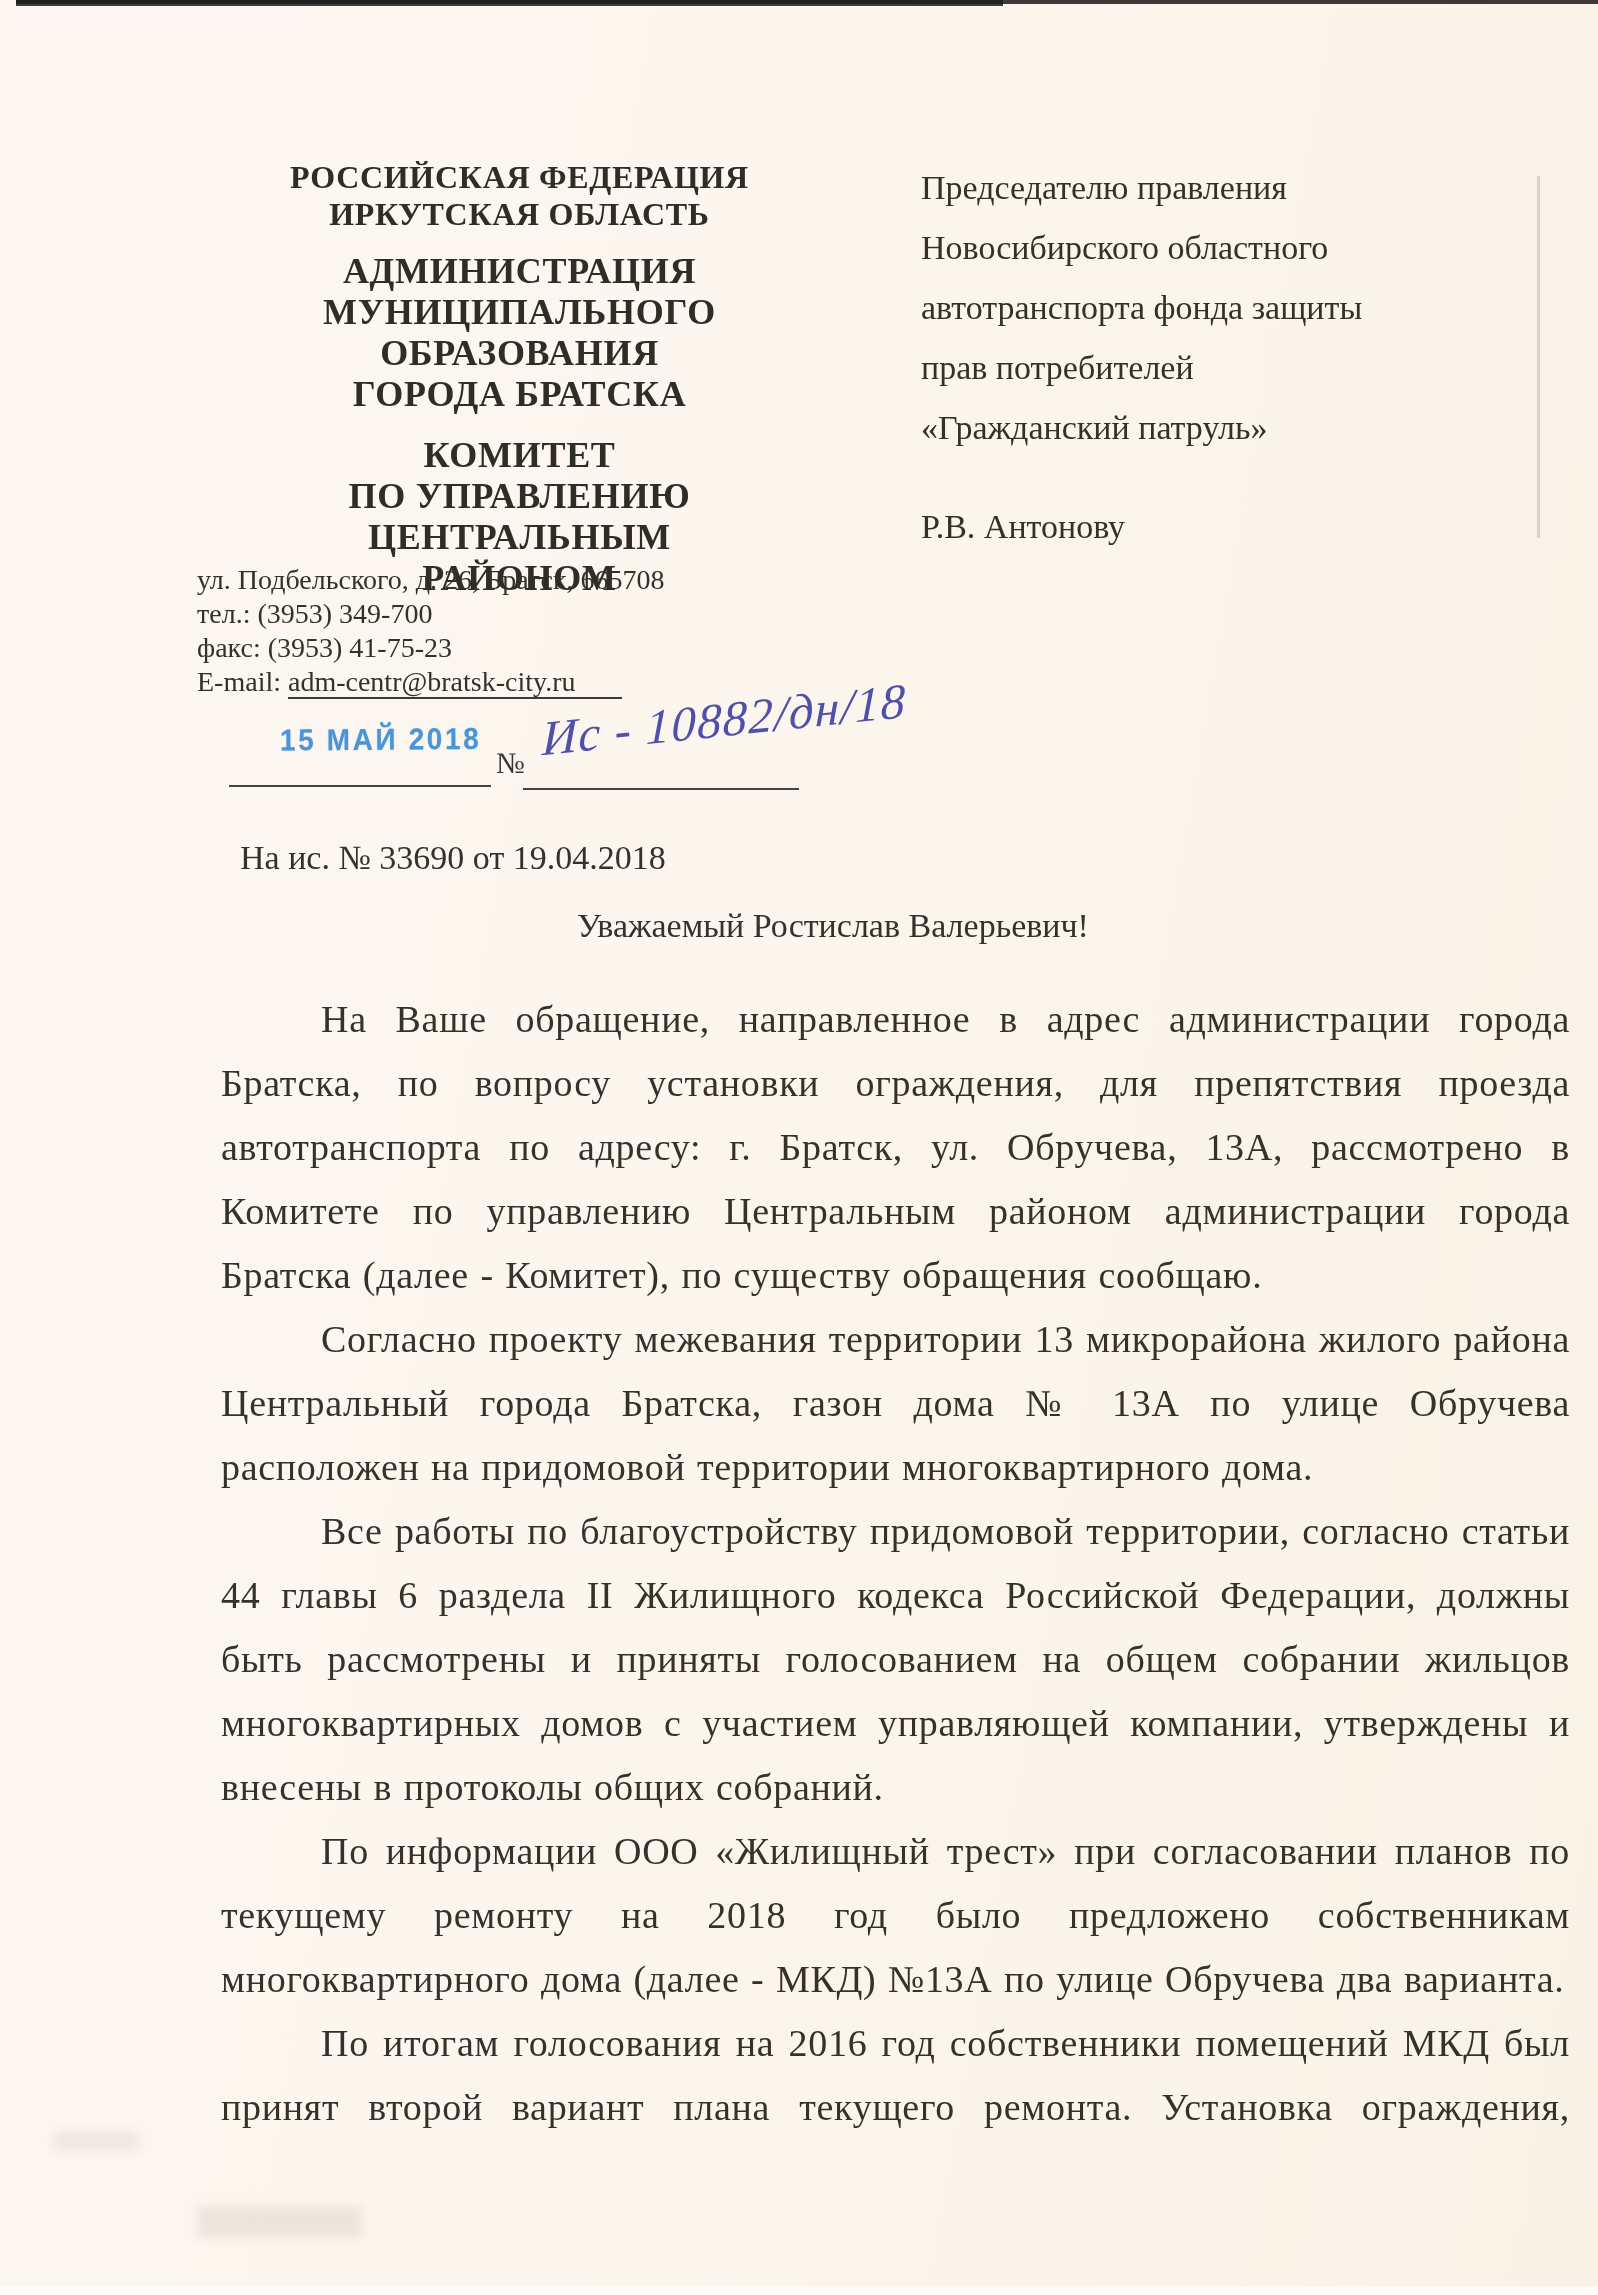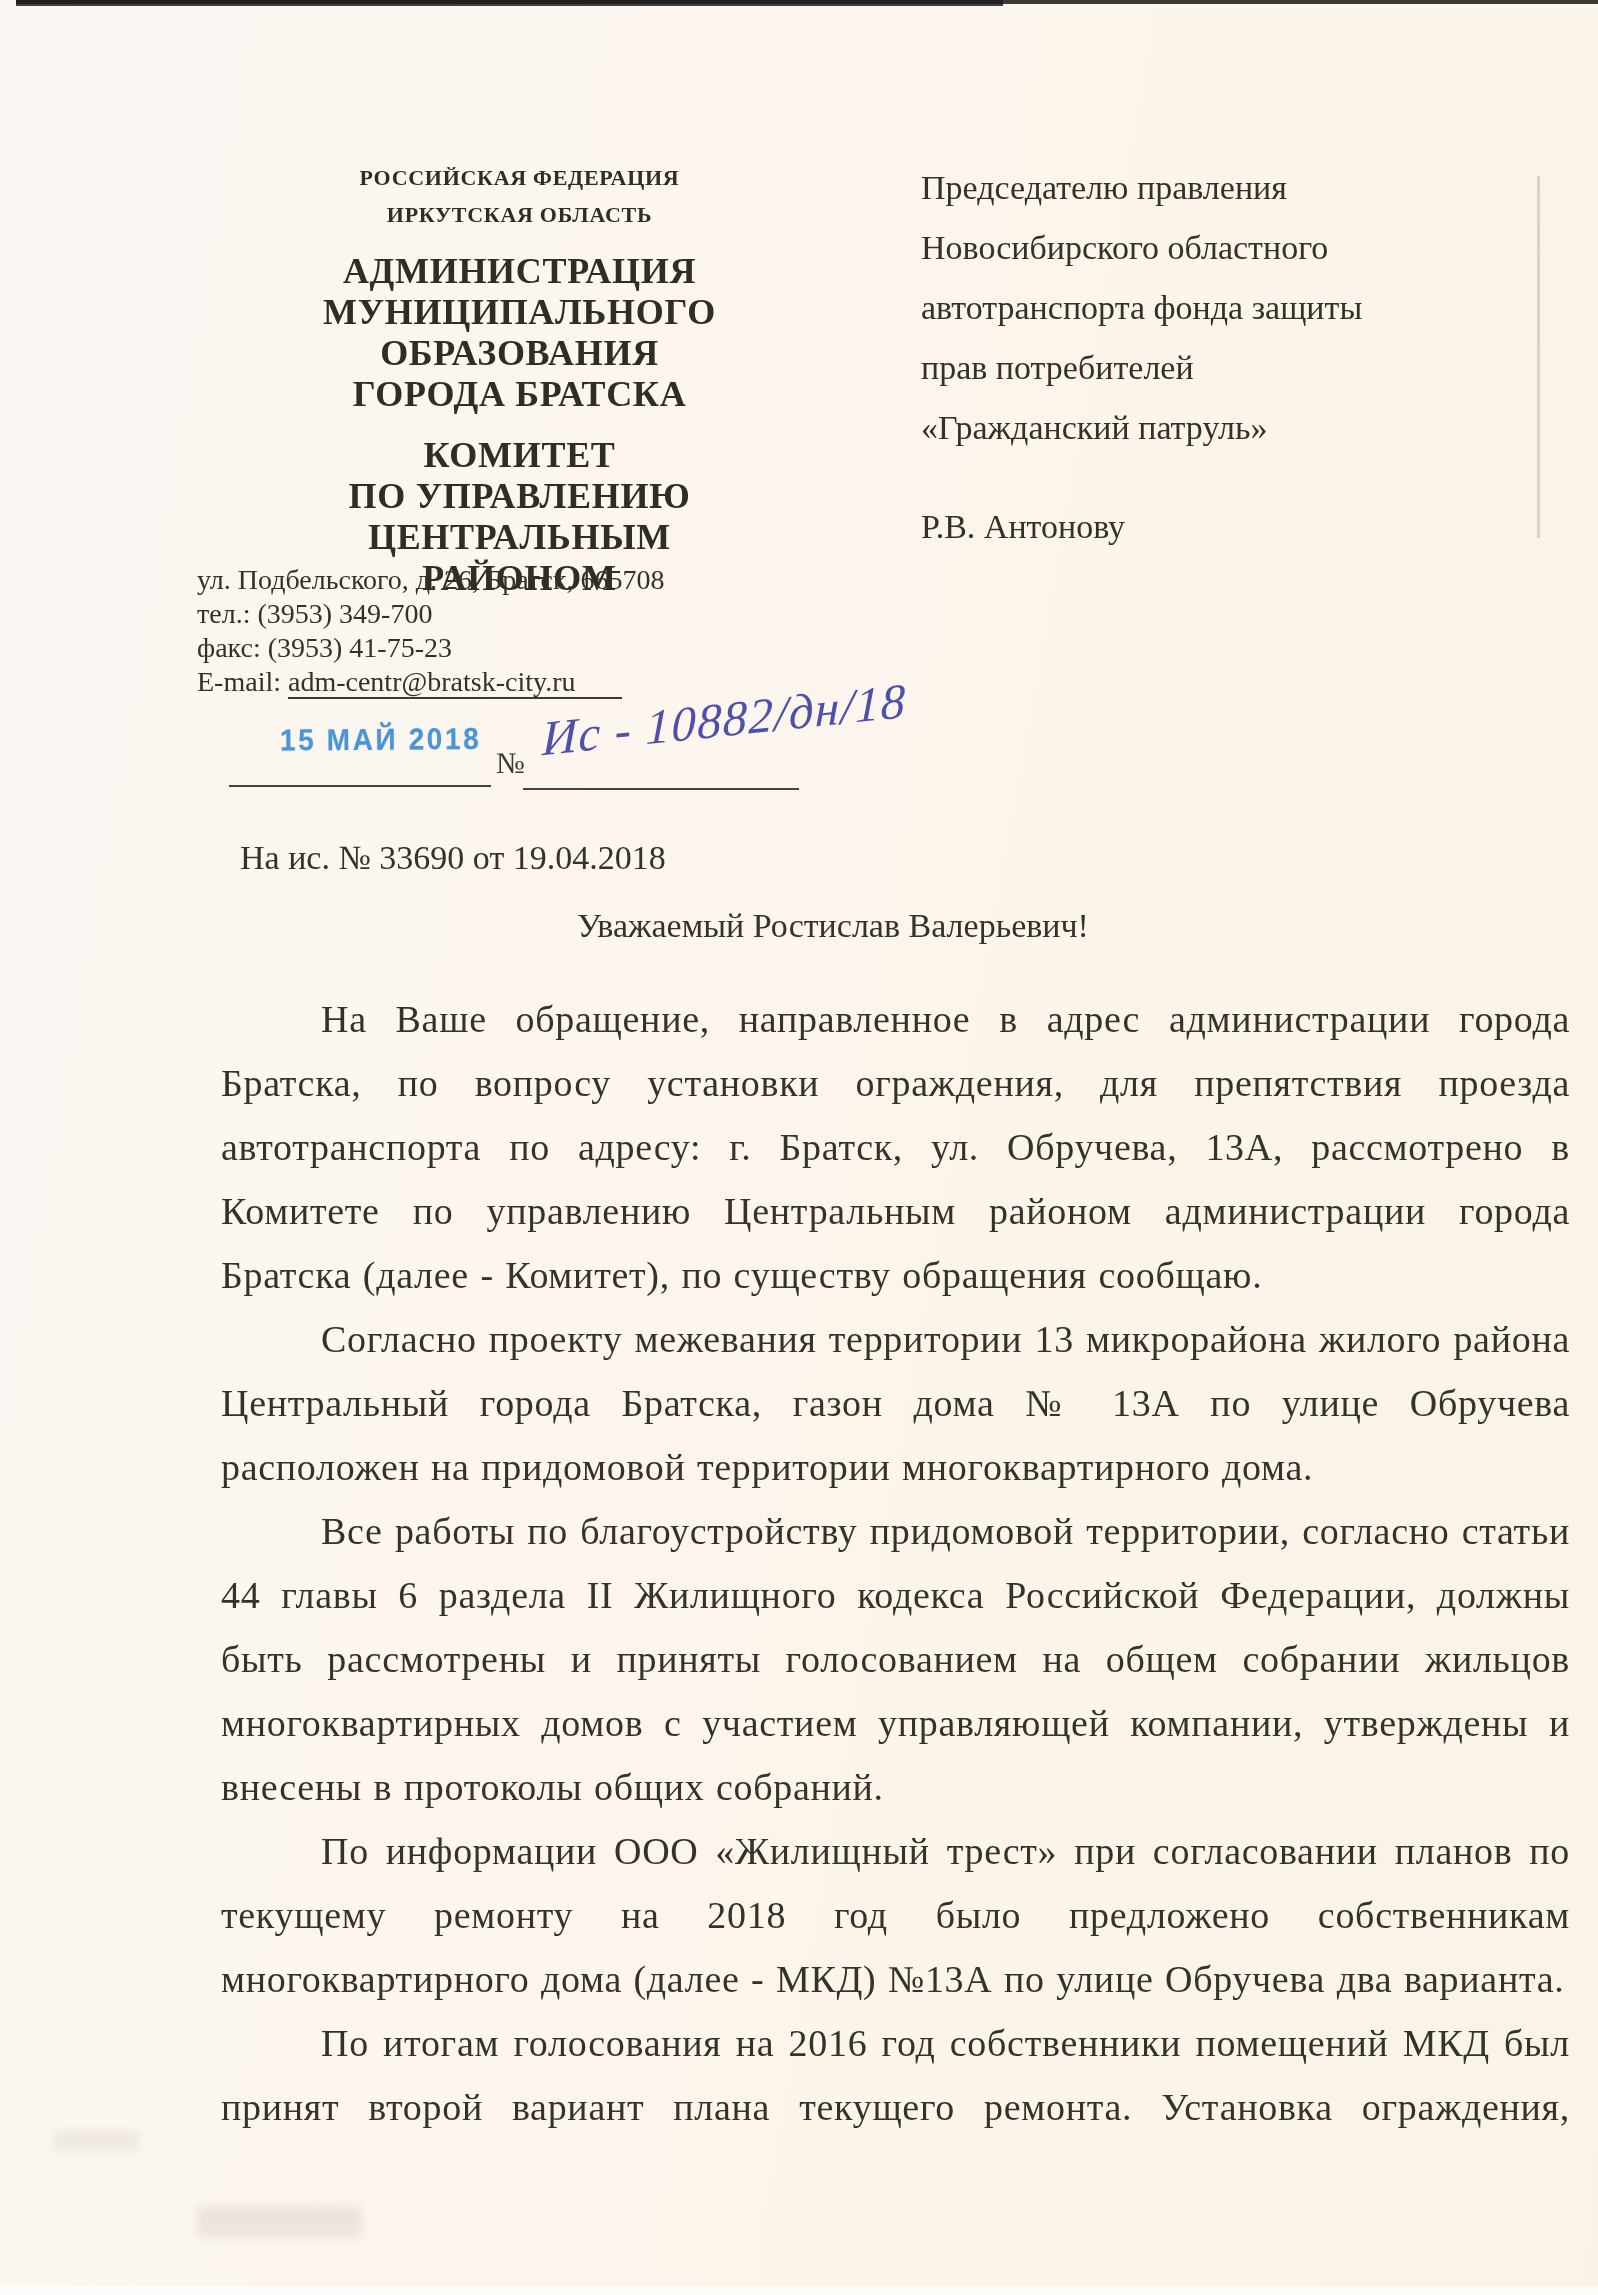--- a/index.html
+++ b/index.html
@@ -24,21 +24,21 @@
   .scan-top-edge-thick{position:absolute;top:0;left:16px;width:987px;height:6px;background:#1d1d1b;opacity:.85;}
   .scan-right-streak{position:absolute;left:1537px;top:176px;width:3.3px;height:362px;background:#9a9a98;opacity:.35;filter:blur(0.7px);}
   .scan-blob-1{position:absolute;left:197px;top:2206px;width:165px;height:32px;background:#787264;opacity:.12;filter:blur(4.6px);}
   .scan-blob-2{position:absolute;left:53px;top:2131px;width:86px;height:20px;background:#787264;opacity:.10;filter:blur(4.6px);}
   .scan-bottom-edge{position:absolute;bottom:0;left:0;right:0;height:9.2px;background:#ffffff;opacity:.65;}
   
   .org-block{
     position:absolute;left:197px;top:159px;width:645px;
     text-align:center;font-weight:bold;letter-spacing:0.7px;color:#2f2d27;
   }
-  .org-small{font-size:22px;line-height:37px;}
+  .org-small{font-size:32px;line-height:37px;}
   .org-big{font-size:36px;line-height:41px;}
   .org-gap-a{height:18.4px;}
   .org-gap-b{height:20px;}
   .addr-block{
     position:absolute;left:197px;top:563px;width:645px;
     text-align:left;font-size:28px;line-height:34px;color:#333128;
   }
   .email-addr{border-bottom:2px solid #3c3a34;padding-right:46px;}
   
   .recipient-block{

